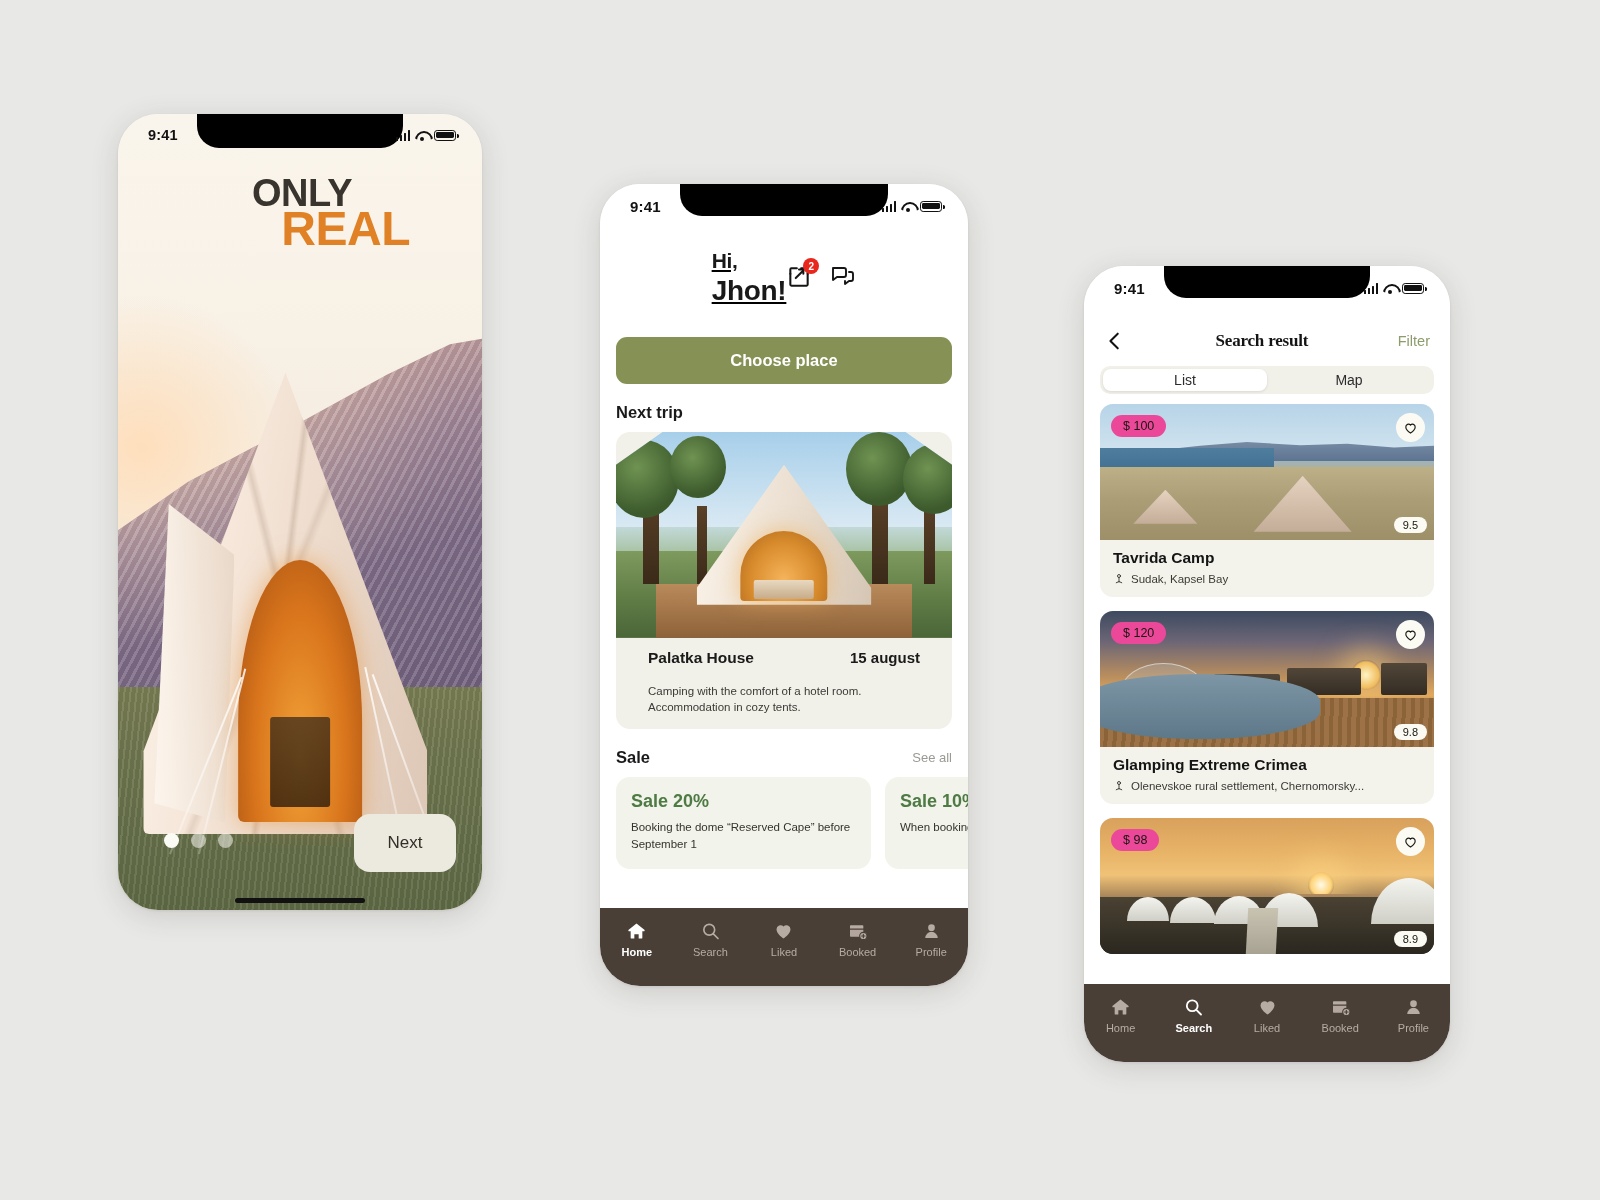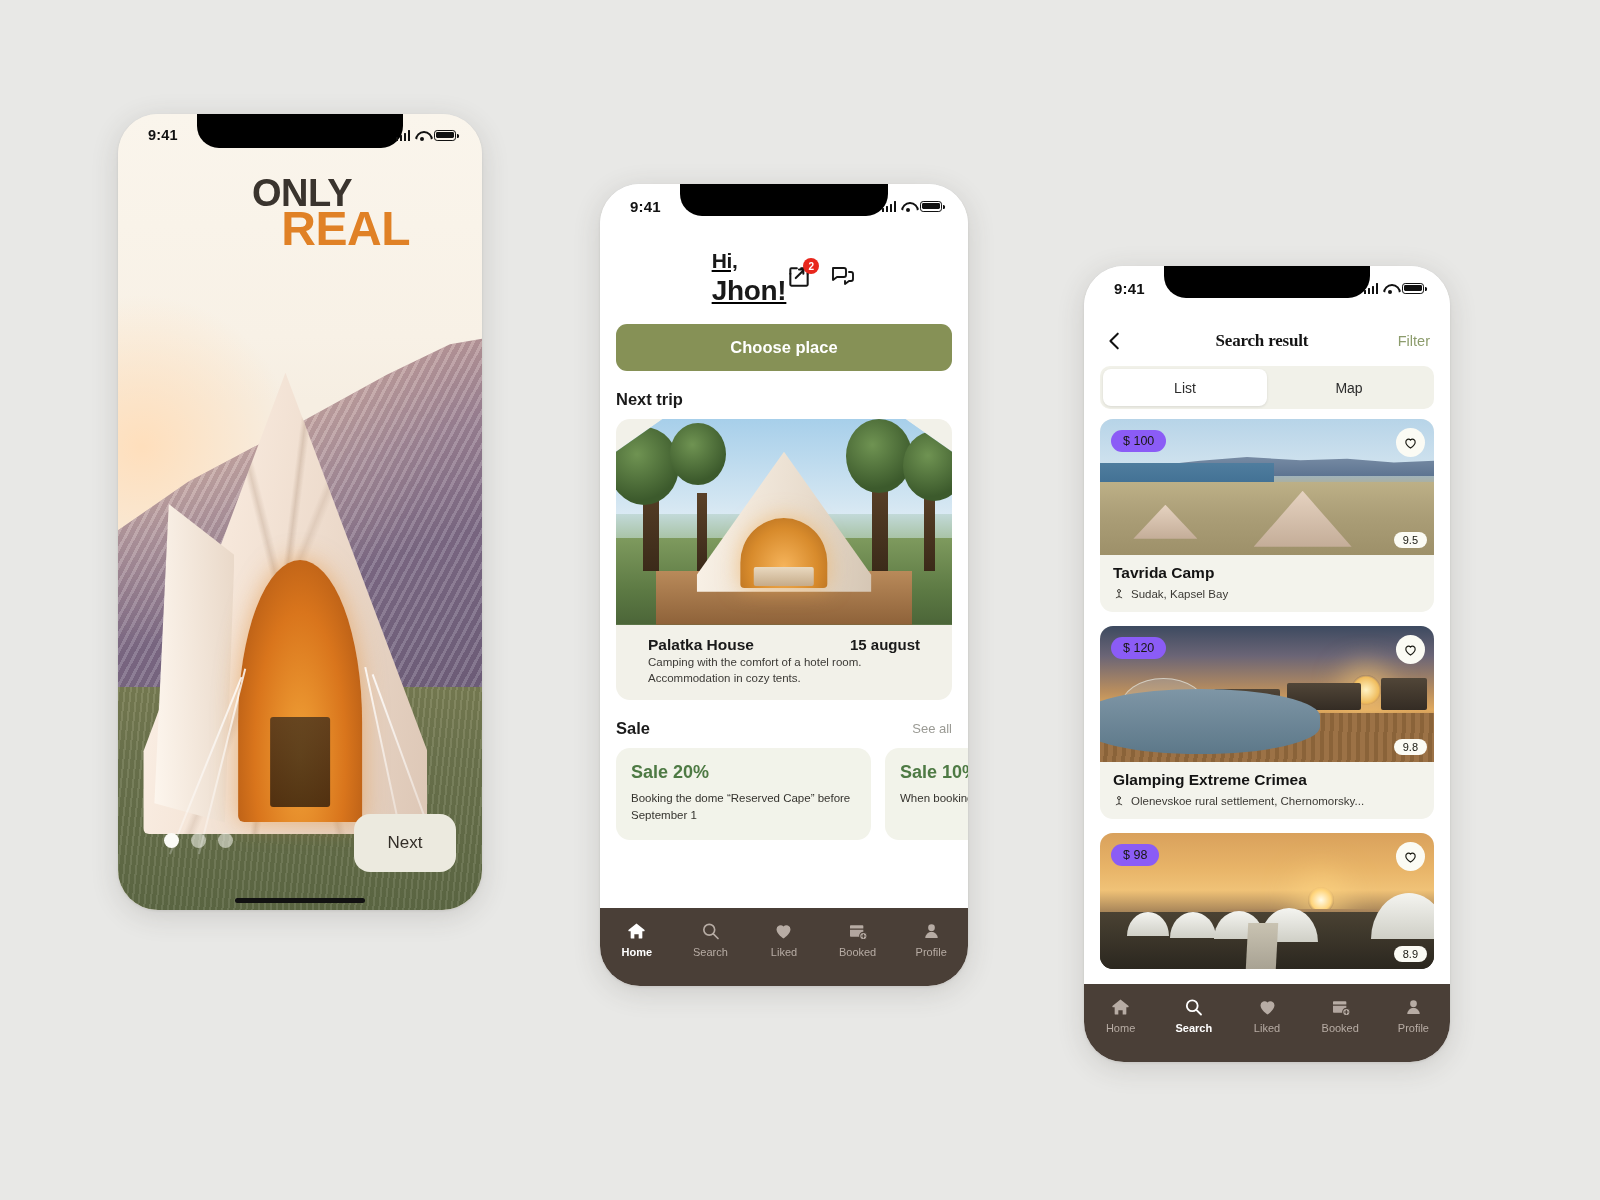--- a/index.html
+++ b/index.html
@@ -162,21 +162,21 @@
   .greet h1 { font-size:21px; font-weight:bold; color:#191919; line-height:1.22; letter-spacing:-.3px;}
   .greet h1 .big { font-size:28px; display:block; }
   .greet-icons { display:flex; gap:18px; align-items:center; margin-top:16px; }
   .icon-btn { position:relative; width:26px; height:26px; cursor:pointer; }
   .badge {
     position:absolute; top:-6px; right:-7px; min-width:16px; height:16px;
     background:#e8271d; color:#fff; border-radius:50%; font-size:10px; font-weight:bold;
     display:flex; align-items:center; justify-content:center; padding:0 3px;
   }
   .choose-btn {
-    margin-top:16px; width:100%; height:47px; border:none; border-radius:11px;
+    margin-top:29px; width:100%; height:47px; border:none; border-radius:11px;
     background:#869156; color:#fff; font-size:16.5px; font-weight:bold;
     font-family:"Liberation Sans", sans-serif; cursor:pointer;
   }
   .sec-head {
     display:flex; align-items:center; justify-content:space-between;
     margin-top:19px; margin-bottom:10px;
   }
   .sec-head h2 { font-size:16.5px; font-weight:bold; color:#1a1a1a; }
   .see-all { font-size:13px; color:#9a9a94; cursor:pointer; }
   .trip-card { background:#f2f1e9; border-radius:14px; overflow:hidden; }
@@ -213,21 +213,21 @@
     box-shadow:0 0 22px rgba(240,170,80,.6);
   }
   .trip-bed {
     position:absolute; left:50%; bottom:19%; width:18%; height:9%;
     transform:translateX(-50%); background:linear-gradient(#e9d9c0,#c6ab89); border-radius:2px;
   }
   .trip-meta { padding:11px 32px 14px; }
   .trip-meta-top { display:flex; justify-content:space-between; align-items:baseline; }
   .trip-name { font-size:15.5px; font-weight:bold; color:#1a1a1a; }
   .trip-date { font-size:15px; font-weight:bold; color:#1a1a1a; }
-  .trip-desc { margin-top:0; font-size:11.5px; color:#3c3a36; line-height:1.42; }
+  .trip-desc { margin-top:16px; font-size:11.5px; color:#3c3a36; line-height:1.42; }
   .sale-row { display:flex; gap:14px; margin-top:2px; }
   .sale-card {
     background:#f2f3ea; border-radius:14px; padding:14px 15px 16px;
     min-width:255px; flex:0 0 255px;
   }
   .sale-title { font-size:18px; font-weight:bold; color:#4e7a44; margin-bottom:7px; }
   .sale-sub { font-size:11.5px; color:#35332e; line-height:1.45; }
 
   
   .tabbar {
@@ -246,34 +246,34 @@
   #phone3 .statusbar { height:44px; padding:0 26px 0 30px; font-size:15px; color:#111; }
   .p3-body { position:absolute; inset:0; background:#fff; padding:52px 0 0; }
   .p3-header {
     display:flex; align-items:center; justify-content:space-between;
     padding:12px 20px 10px;
   }
   .back-ic { width:22px; height:22px; cursor:pointer; }
   .p3-title { font-size:17px; font-weight:bold; color:#141414; letter-spacing:-.2px;font-family:Liberation Serif, serif; }
   .filter-link { font-size:14.5px; color:#8c9c6c; cursor:pointer; }
   .seg {
-    margin:4px 16px 0; height:43px; background:#f1f1e9; border-radius:10px;
+    margin:4px 16px 0; height:28px; background:#f1f1e9; border-radius:10px;
     display:flex; padding:3px;
   }
   .seg div {
     flex:1; display:flex; align-items:center; justify-content:center;
     font-size:14px; color:#2c2c2c; border-radius:8px; cursor:pointer;
   }
   .seg div.on { background:#fff; box-shadow:0 1px 3px rgba(0,0,0,.10); }
   .results { margin-top:10px; padding:0 16px; display:flex; flex-direction:column; gap:14px; }
   .res-card { background:#f3f3ec; border-radius:13px; overflow:hidden; position:relative; }
   .res-img { height:136px; position:relative; overflow:hidden; }
   .price-pill {
     position:absolute; top:11px; left:11px; z-index:5;
-    background:#8b5cf6; border-radius:14px; padding:4px 12px;
+    background:#ec4899; border-radius:14px; padding:4px 12px;
     font-size:12.5px; color:#17170f;
   }
   .heart-pill {
     position:absolute; top:9px; right:9px; z-index:5;
     width:29px; height:29px; border-radius:50%; background:#fbfbf4;
     display:flex; align-items:center; justify-content:center; cursor:pointer;
   }
   .rate-pill {
     position:absolute; bottom:7px; right:7px; z-index:5;
     background:#fbfbf4; border-radius:12px; padding:2px 9px;

